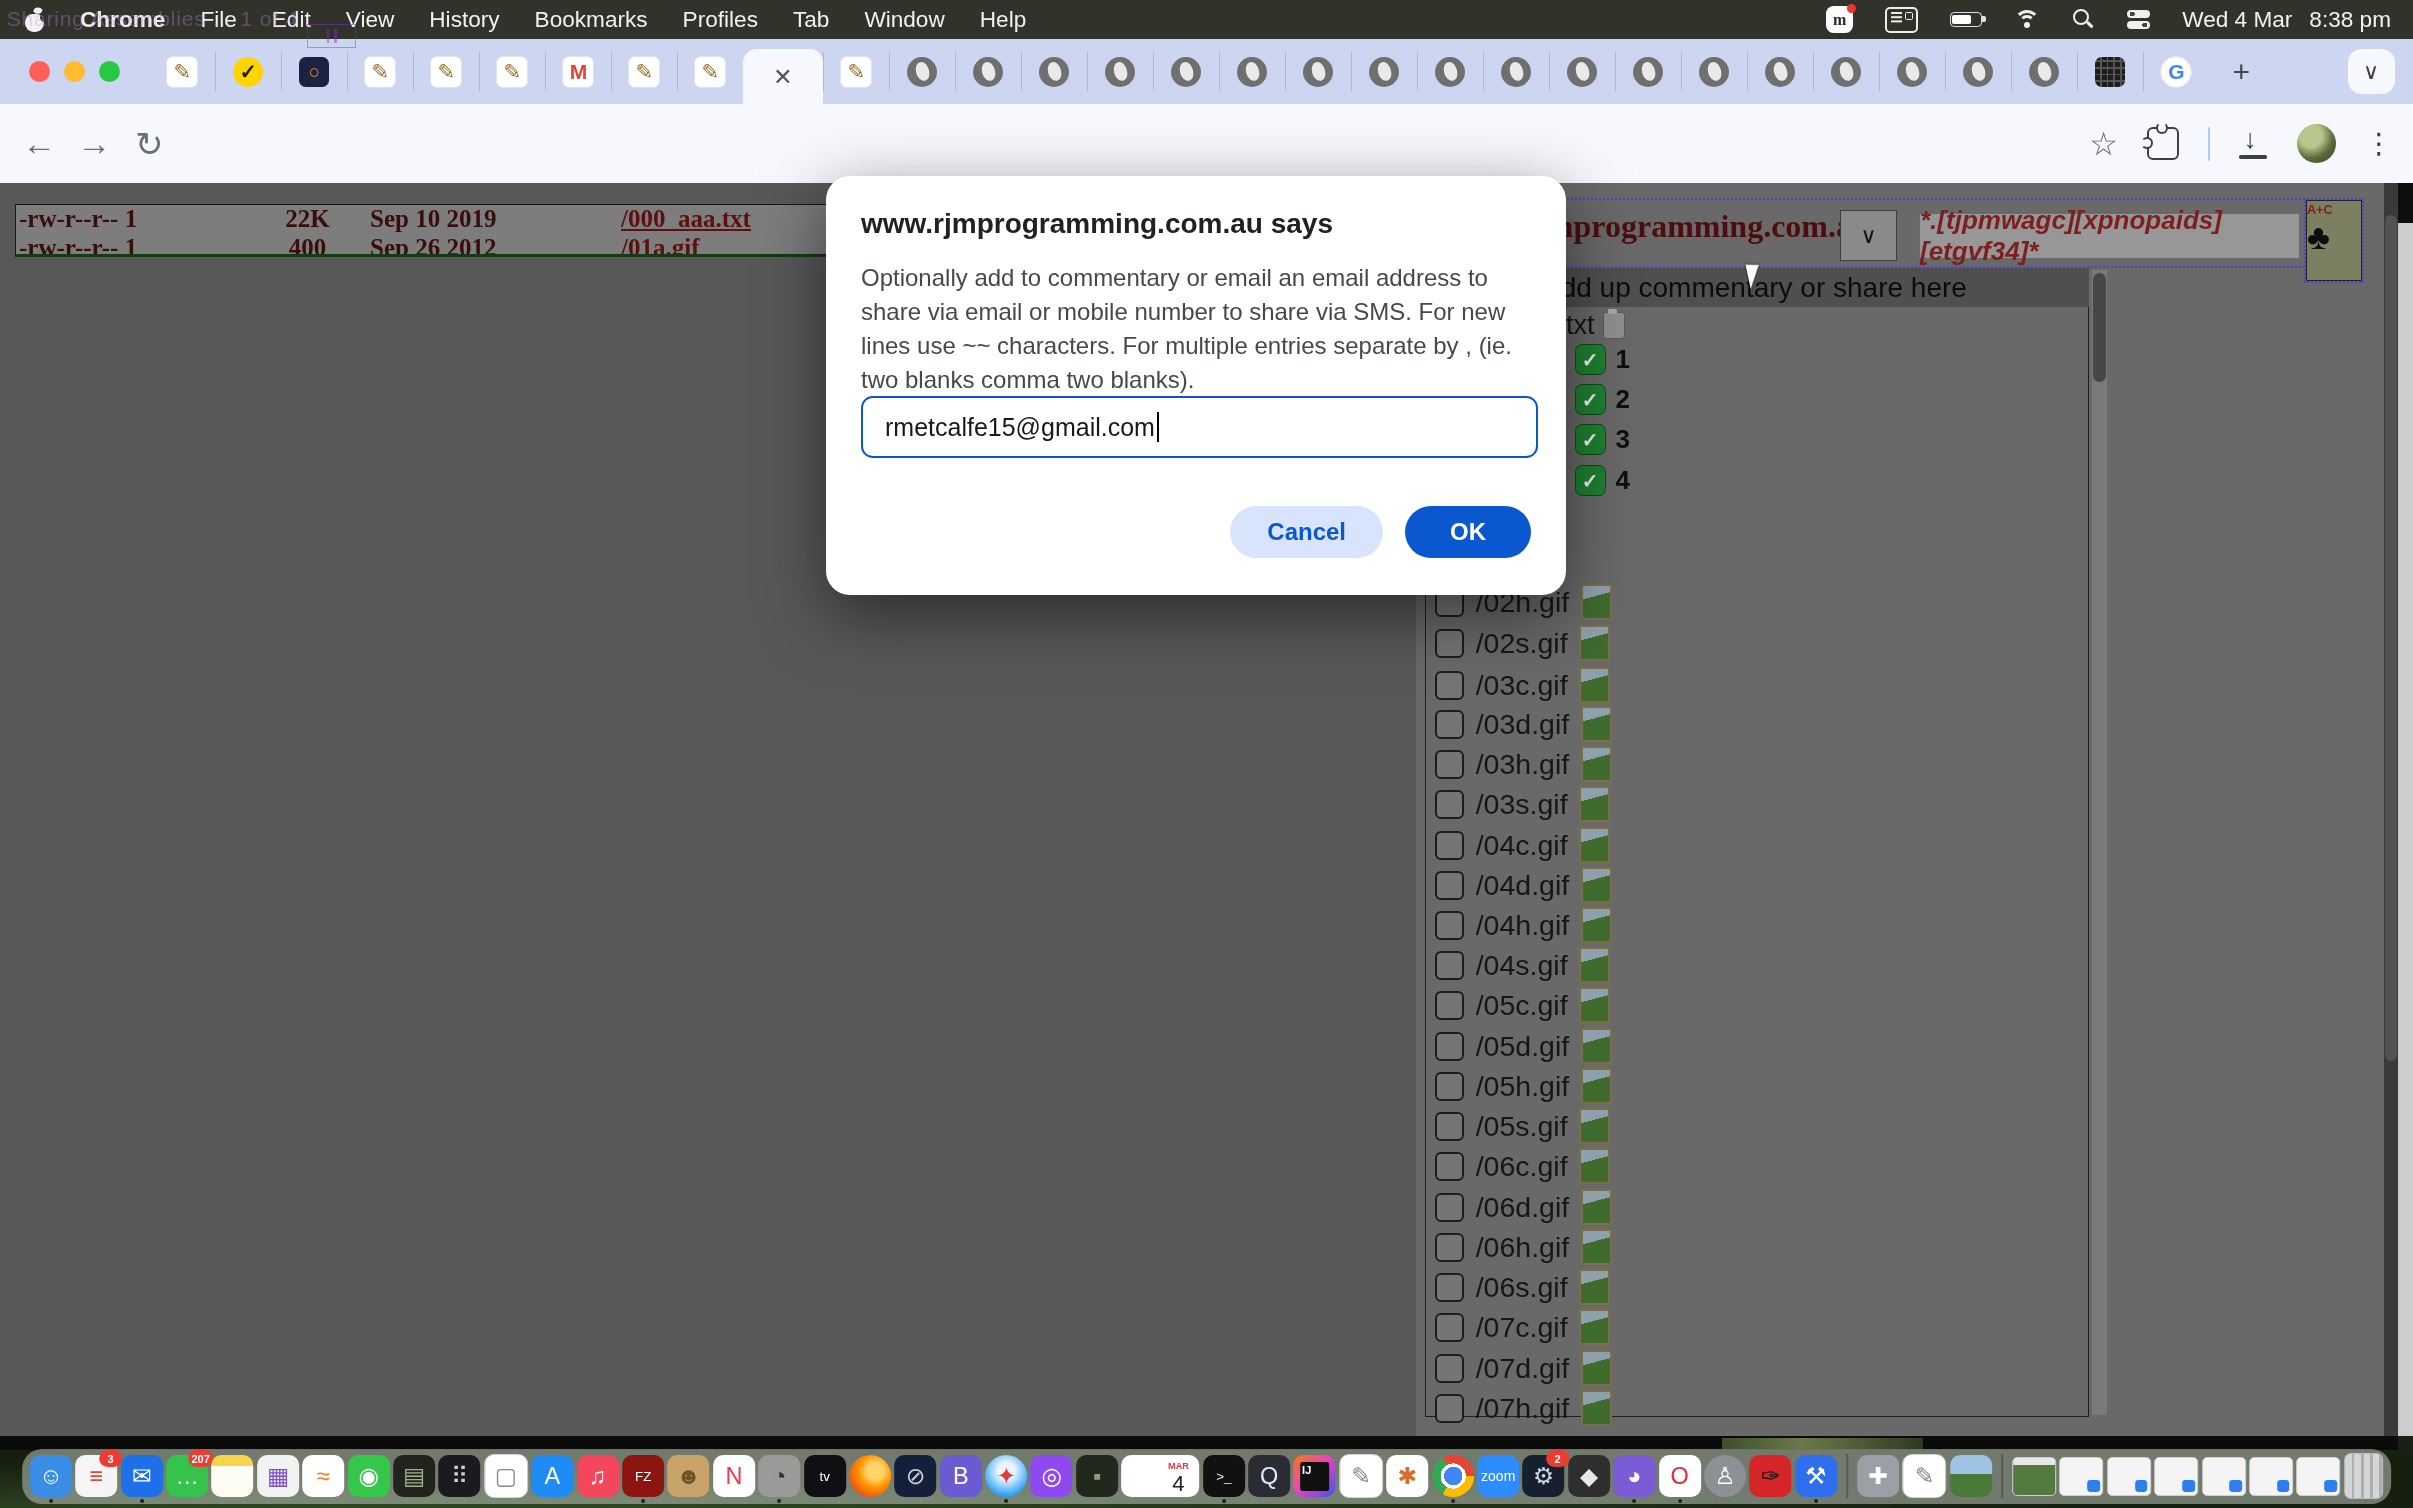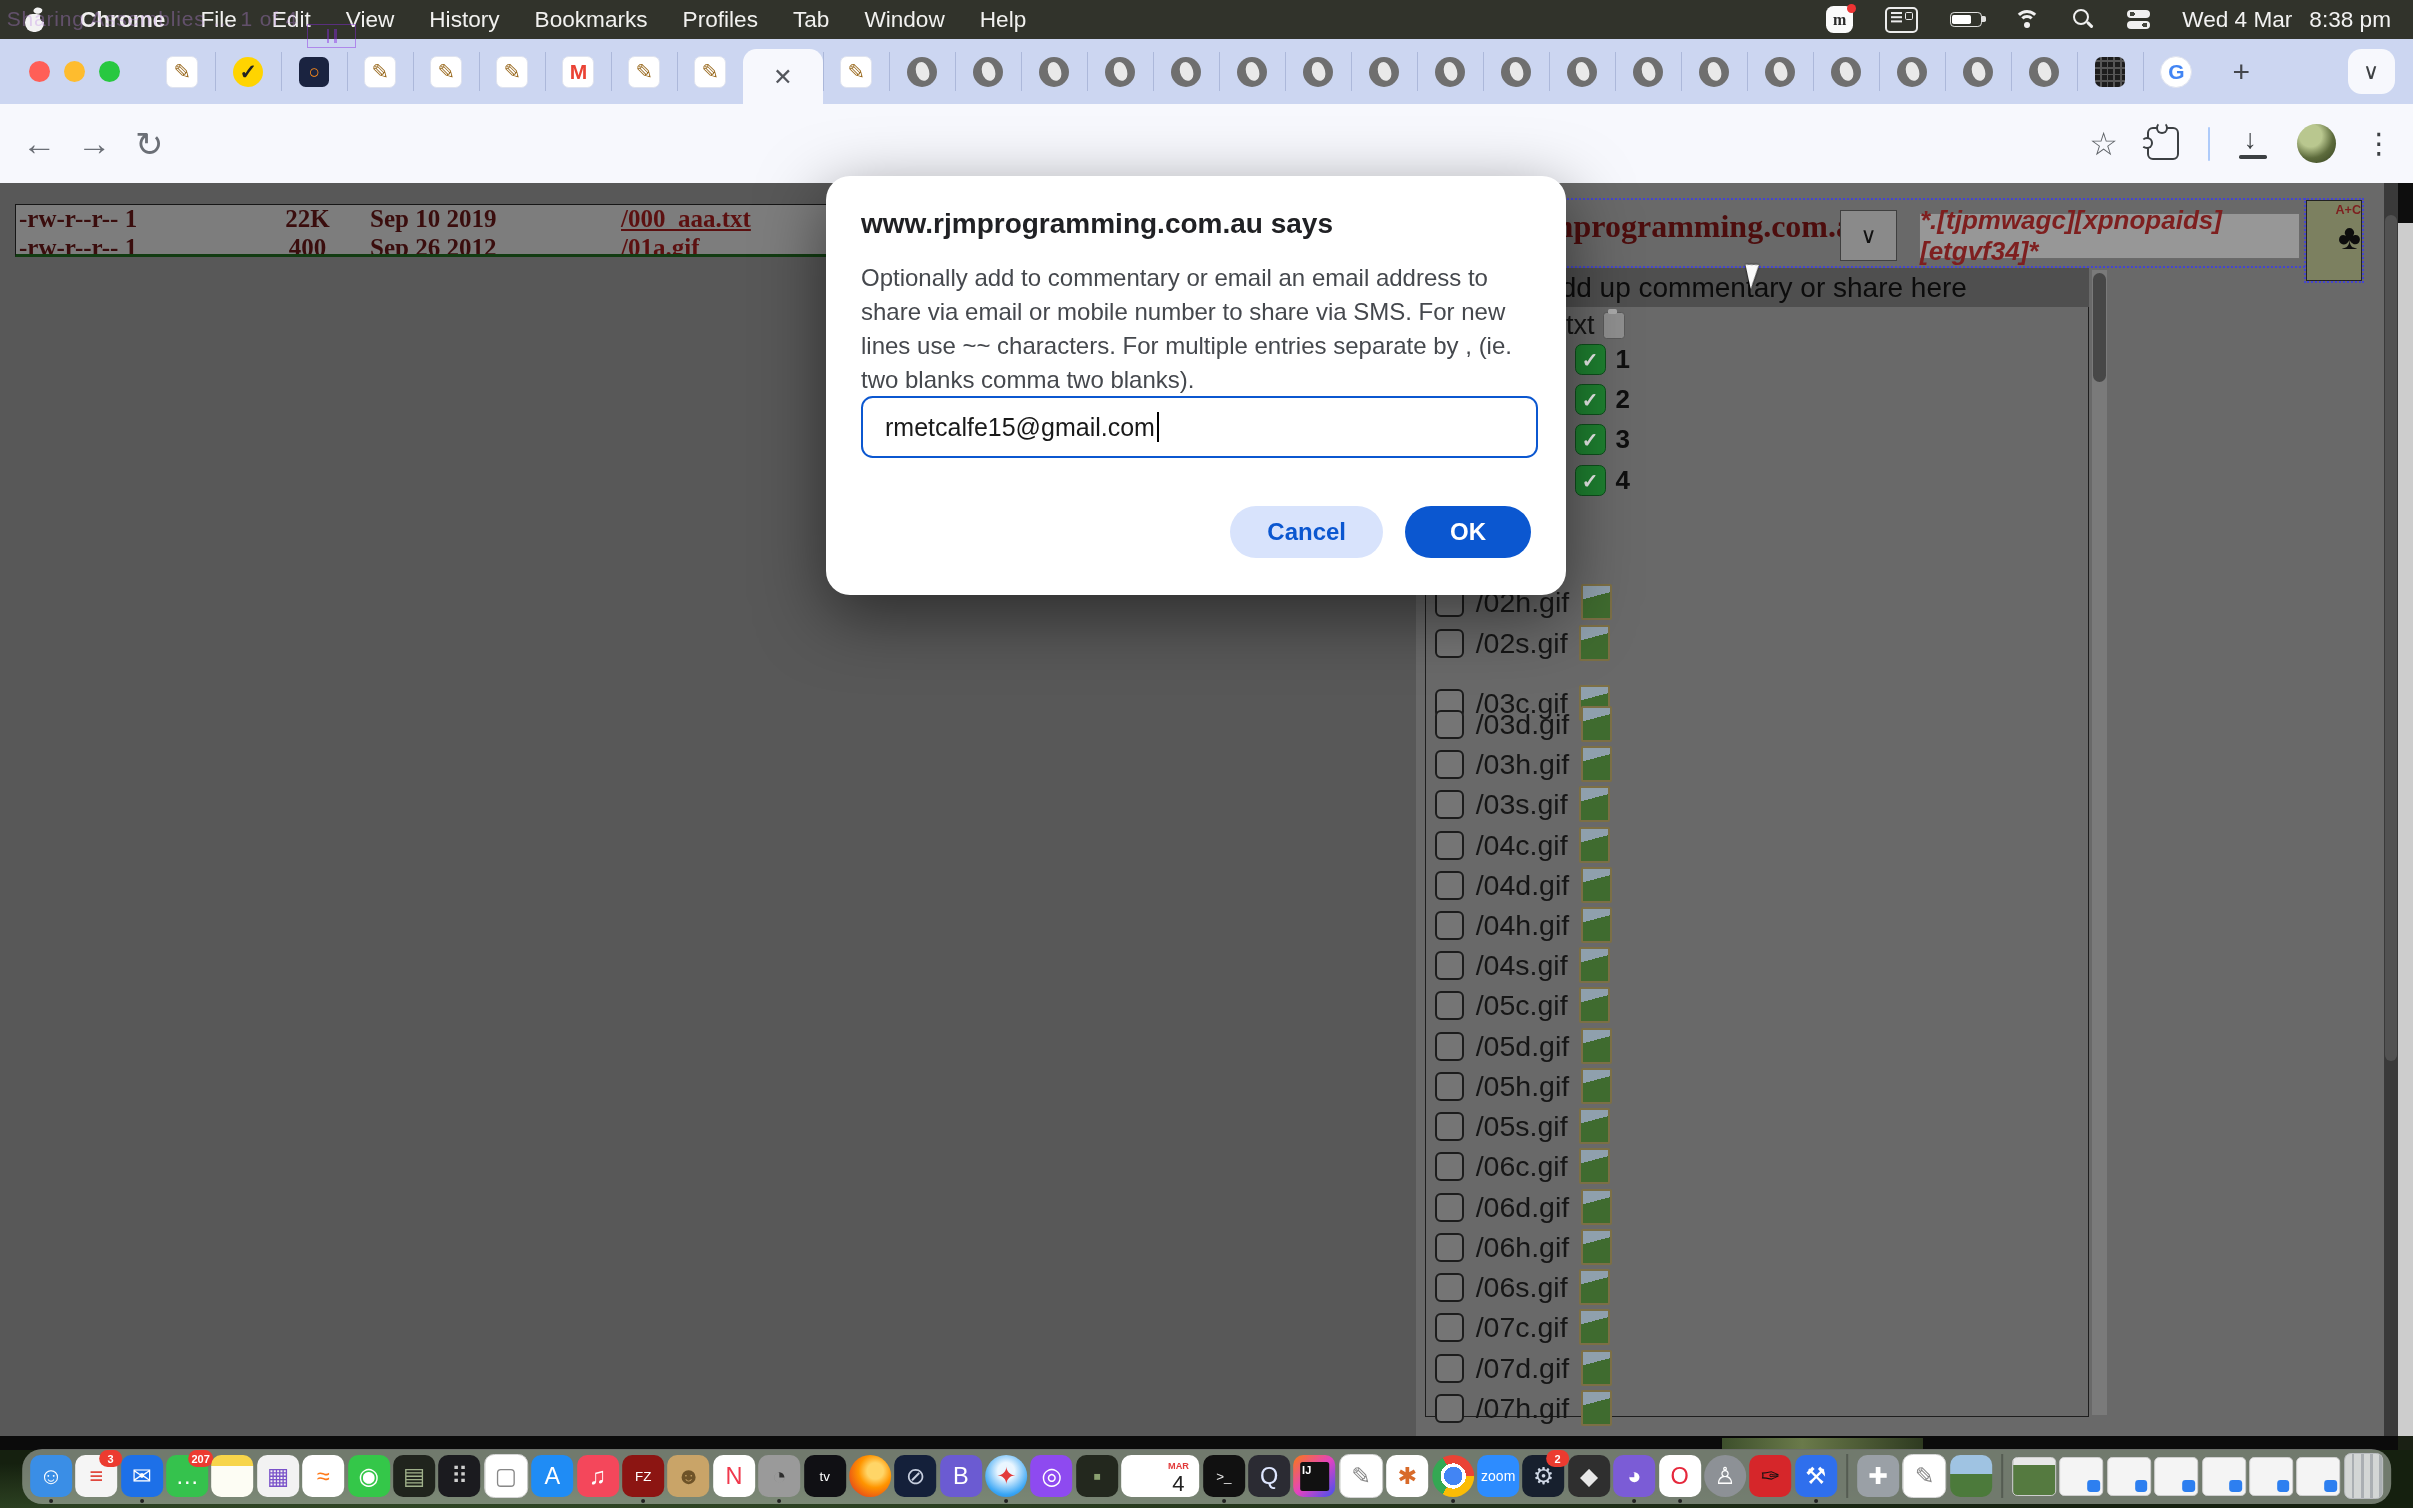--- a/index.html
+++ b/index.html
@@ -108,21 +108,21 @@
   .frow .c3{width:251px;}
   .frow a{color:#5c1010;text-decoration:underline;}
   .rp-dotted{position:absolute;left:1416px;top:15px;width:945px;height:70px;border:2.5px dotted #4545cf;box-sizing:border-box;}
   .rp-title{position:absolute;left:1522px;top:25px;font:bold 32px "Liberation Serif",serif;color:#4d0d0d;}
   .rp-select{position:absolute;left:1840px;top:27px;width:55px;height:49px;background:#8a8a8a;border:1.7px solid #3f3f3f;
              display:flex;align-items:center;justify-content:center;font-size:22px;color:#111;}
   .rp-regex{position:absolute;left:1919px;top:30px;width:379px;height:44px;background:#979797;border:0.8px solid #6a6a6a;
             display:flex;align-items:center;justify-content:center;
             font:bold italic 26px "Liberation Sans",sans-serif;color:#7e1f1f;}
   .rp-club{position:absolute;left:2306px;top:17px;width:54px;height:79px;background:#7c8060;border:1.7px solid #222;
-           outline:2.5px dotted #4545cf;display:flex;flex-direction:column;align-items:flex-end;justify-content:flex-start;}
+           outline:2.5px dotted #4545cf;display:flex;flex-direction:column;align-items:flex-start;justify-content:flex-start;}
   .rp-club .lbl{font-size:12.6px;color:#7e1f1f;font-weight:bold;margin-top:1.7px;}
   .rp-club .glyph{font-size:35px;color:#0d0d0d;line-height:39px;}
   .rp-comm{position:absolute;left:1425px;top:85px;width:664px;height:39px;background:#4f4f4f;
            display:flex;align-items:center;padding-left:117px;box-sizing:border-box;
            font-size:28px;color:#0c0c0c;}
   .cursor{position:absolute;left:1748px;top:80px;width:0;height:0;z-index:20;
           border-left:13.4px solid #fafafa;border-bottom:22px solid transparent;border-top:3.4px solid transparent;
           filter:drop-shadow(0 0 1.3px #000);transform:rotate(-12deg);}
   .listbox{position:absolute;left:1425px;top:124px;width:664px;height:1110px;
            border-left:1.7px solid #1e1e1e;border-right:1.7px solid #1e1e1e;border-bottom:1.7px solid #1e1e1e;box-sizing:border-box;}
@@ -428,21 +428,21 @@
       <span>/02h.gif</span>
       <span class="thumb"></span>
     </div>
 
     <div id="gifrows">
         <div class="gifrow" style="left: 1435px; top: 442px;">
           <span class="box"></span>
           <span>/02s.gif</span>
           <span class="thumb"></span>
         </div>
-        <div class="gifrow" style="left: 1435px; top: 502px;">
+        <div class="gifrow" style="left: 1435px; top: 484px;">
           <span class="box"></span>
           <span>/03c.gif</span>
           <span class="thumb"></span>
         </div>
         <div class="gifrow" style="left: 1435px; top: 523px;">
           <span class="box"></span>
           <span>/03d.gif</span>
           <span class="thumb"></span>
         </div>
         <div class="gifrow" style="left: 1435px; top: 563px;">

